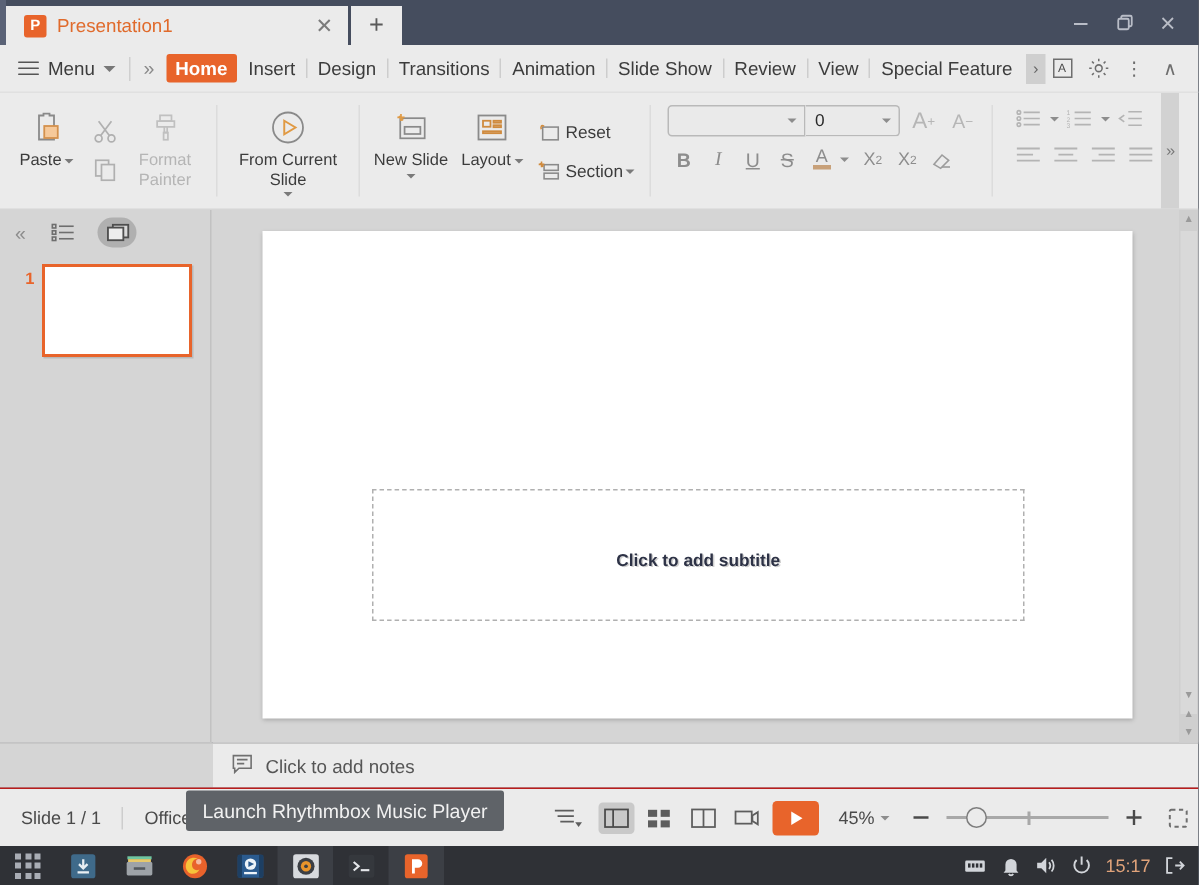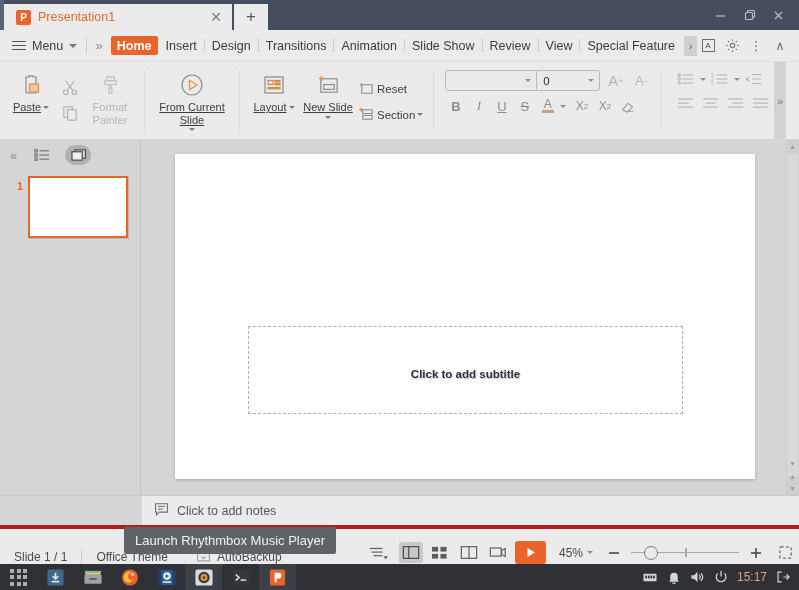--- a/index.html
+++ b/index.html
@@ -77,21 +77,21 @@
   }
   .rgroup { display: flex; align-items: flex-start; padding: 6px 4px 0 4px; }
   .rsep { width: 1px; margin: 8px 3px; background: #dcdcdc; }
   .bigbtn {
     width: 54px; display: flex; flex-direction: column; align-items: center;
     gap: 3px; padding-top: 4px; font-size: 11px; color: #3c3c3c; text-align: center; line-height: 1.15;
   }
   .bigbtn.wide { width: 80px; }
   .bigbtn.dis { color: #b5b5b5; }
   .ic { height: 26px; display: flex; align-items: center; justify-content: center; }
-  .lblrow { display: flex; align-items: center; gap: 2px; justify-content: center; flex-wrap: wrap; text-decoration: underline; }
+  .lblrow { display: flex; align-items: center; gap: 2px; justify-content: center; flex-wrap: wrap; }
   .tri { width: 0; height: 0; border-left: 3.2px solid transparent; border-right: 3.2px solid transparent; border-top: 3.8px solid #7a7a7a; }
   .smallcol { display: flex; flex-direction: column; gap: 5px; padding-top: 9px; }
   .smallbtn { display: flex; align-items: center; gap: 2px; font-size: 11.5px; color: #3c3c3c; padding: 1px 3px; }
 
   
   .fontgrp { padding: 8px 6px 0 8px; display:flex; flex-direction:column; gap: 5px; }
   .fontrow1 { display: flex; align-items: center; gap: 5px; }
   .fcombo {
     height: 21px; border: 1px solid #b9b9b9; border-radius: 3px 0 0 3px;
     background: #eaeaea; width: 92px; display: flex; align-items: center;
@@ -146,22 +146,22 @@
   .notesbar {
     position: absolute; top: 495px; left: 142px; width: 657px; height: 30px;
     background: #ebebeb; display: flex; align-items: center; gap: 8px; padding-left: 12px;
     font-size: 12.5px; color: #555; border-top: 1px solid #c8c8c8;
   }
   .notes-left { position: absolute; top: 495px; left: 0; width: 142px; height: 30px; background: #d5d5d5; border-top: 1px solid #c8c8c8;}
 
   
   .statusbar {
     position: absolute; top: 525px; left: 0; width: 799px; height: 39px;
-    background: #ebebeb; display: flex; align-items: flex-end;
-    font-size: 12px; color: #4a4a4a; border-top: 4px solid #b91c1c;
+    background: #ebebeb; display: flex; align-items: center;
+    font-size: 12px; color: #4a4a4a; border-top: 1px solid #b91c1c;
   }
   .sb-item { padding: 0 14px; display: flex; align-items: center; gap: 6px; white-space: nowrap; }
   .sb-div { width: 1px; height: 15px; background: #cdcdcd; }
   .sb-right { margin-left: auto; display: flex; align-items: center; gap: 5px; padding-right: 2px; }
   .playbtn {
     width: 31px; height: 23px; background: #e8642b; border-radius: 3px;
     display: flex; align-items: center; justify-content: center;
   }
   .viewbtn { width: 24px; height: 21px; display: flex; align-items: center; justify-content: center; border-radius: 3px; color: #5d5d5d; }
   .viewbtn.on { background: #c9c9c9; }
@@ -329,43 +329,43 @@
           <span class="tri"></span>
         </span>
       </div>
     </div>
 
     <div class="rsep"></div>
 
     <div class="rgroup">
       <div class="bigbtn">
         <span class="ic">
+          <svg width="25" height="23" viewBox="0 0 26 24" fill="none" stroke="#8a8a8a" stroke-width="1.2">
+            <rect x="5" y="5" width="17" height="14"></rect>
+            <rect x="8" y="11" width="11" height="5"></rect>
+            <path d="M4 3.5l3 3M5.5 2v5M3 4.5h5" stroke="#e09a44"></path>
+          </svg>
+        </span>
+        <span class="lblrow">
+          <span>New Slide</span>
+          <span class="tri"></span>
+        </span>
+      </div>
+      <div class="bigbtn">
+        <span class="ic">
           <svg width="24" height="22" viewBox="0 0 24 22" fill="none" stroke="#d08b3e" stroke-width="1.2">
             <rect x="3" y="3" width="18" height="16" stroke="#8a8a8a"></rect>
             <rect x="6" y="6.5" width="5" height="4"></rect>
               <rect x="13" y="6.5" width="5" height="1.3"></rect>
             <rect x="13" y="9.5" width="5" height="1.3"></rect>
               <rect x="6" y="13.5" width="12" height="1.3"></rect>
           </svg>
         </span>
         <span class="lblrow">
           <span>Layout</span>
-          <span class="tri"></span>
-        </span>
-      </div>
-      <div class="bigbtn">
-        <span class="ic">
-          <svg width="25" height="23" viewBox="0 0 26 24" fill="none" stroke="#8a8a8a" stroke-width="1.2">
-            <rect x="5" y="5" width="17" height="14"></rect>
-            <rect x="8" y="11" width="11" height="5"></rect>
-            <path d="M4 3.5l3 3M5.5 2v5M3 4.5h5" stroke="#e09a44"></path>
-          </svg>
-        </span>
-        <span class="lblrow">
-          <span>New Slide</span>
           <span class="tri"></span>
         </span>
       </div>
       <div class="smallcol" style="padding-top:11px;gap:7px;">
         <div class="smallbtn">
           <svg width="17" height="17" viewBox="0 0 18 18" fill="none" stroke="#8a8a8a" stroke-width="1.1">
             <rect x="4" y="5" width="11" height="9"></rect>
             <path d="M5 4.5C3 3 2.5 5 3 6.5" stroke="#d08b3e"></path>
           </svg>
           <span>Reset</span>

